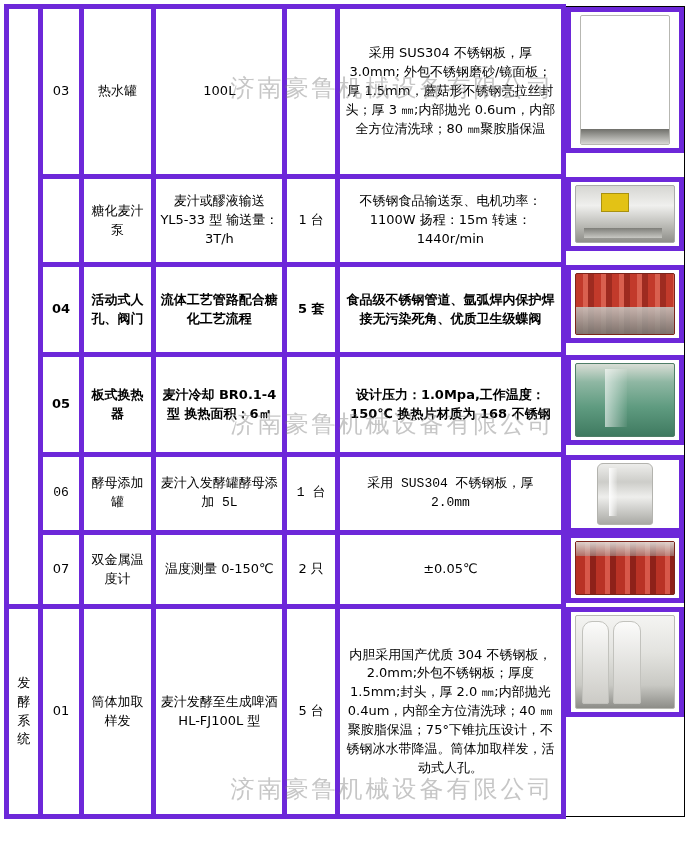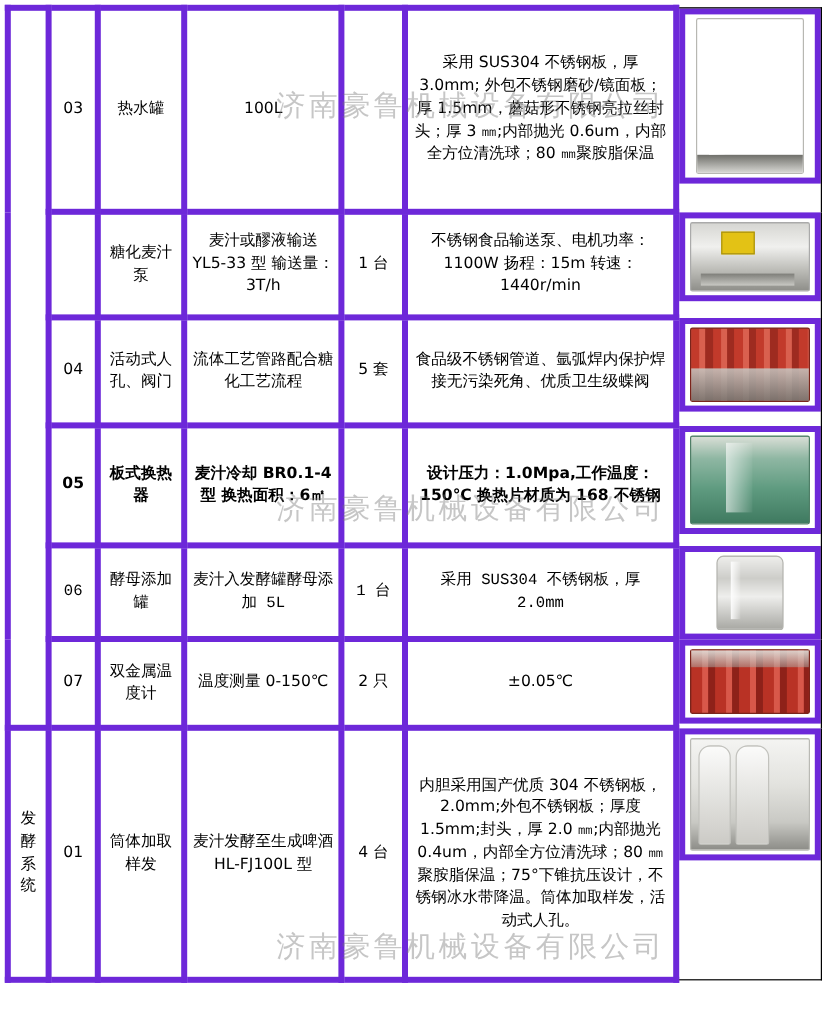--- a/index.html
+++ b/index.html
@@ -250,21 +250,21 @@
         <td></td>
         <td>糖化麦汁泵</td>
         <td>麦汁或醪液输送 YL5-33 型 输送量：3T/h</td>
         <td>1 台</td>
         <td class="cell-desc">不锈钢食品输送泵、电机功率：1100W 扬程：15m 转速：1440r/min</td>
         <td class="cell-img ph-wrap">
           <span class="ph ph-pump"></span>
         </td>
       </tr>
 
-      <tr style="height:90px;">
+      <tr style="height:90px;font-weight:bold;">
         <td>04</td>
         <td>活动式人孔、阀门</td>
         <td>流体工艺管路配合糖化工艺流程</td>
         <td>5 套</td>
         <td class="cell-desc">食品级不锈钢管道、氩弧焊内保护焊接无污染死角、优质卫生级蝶阀</td>
         <td class="cell-img ph-wrap">
           <span class="ph ph-valves"></span>
         </td>
       </tr>
 
@@ -304,22 +304,22 @@
       <tr style="height:210px;">
         <td class="sys-cell">
             <span>发</span>
             <span>酵</span>
             <span>系</span>
             <span>统</span>
           </td>
         <td>01</td>
         <td>筒体加取样发</td>
         <td>麦汁发酵至生成啤酒 HL-FJ100L 型</td>
-        <td>4 台</td>
-        <td class="cell-desc">内胆采用国产优质 304 不锈钢板，2.0mm;外包不锈钢板；厚度 1.5mm;封头，厚 2.0 ㎜;内部抛光 0.4um，内部全方位清洗球；80 ㎜聚胺脂保温；75°下锥抗压设计，不锈钢冰水带降温。筒体加取样发，活动式人孔。</td>
+        <td>5 台</td>
+        <td class="cell-desc">内胆采用国产优质 304 不锈钢板，2.0mm;外包不锈钢板；厚度 1.5mm;封头，厚 2.0 ㎜;内部抛光 0.4um，内部全方位清洗球；40 ㎜聚胺脂保温；75°下锥抗压设计，不锈钢冰水带降温。筒体加取样发，活动式人孔。</td>
         <td class="cell-img ph-wrap">
           <span class="ph ph-fermenters"></span>
         </td>
       </tr>
     </tbody>
   </table>
 
   <div class="watermark wm1">济南豪鲁机械设备有限公司</div>
   <div class="watermark wm2">济南豪鲁机械设备有限公司</div>
   <div class="watermark wm3">济南豪鲁机械设备有限公司</div>

